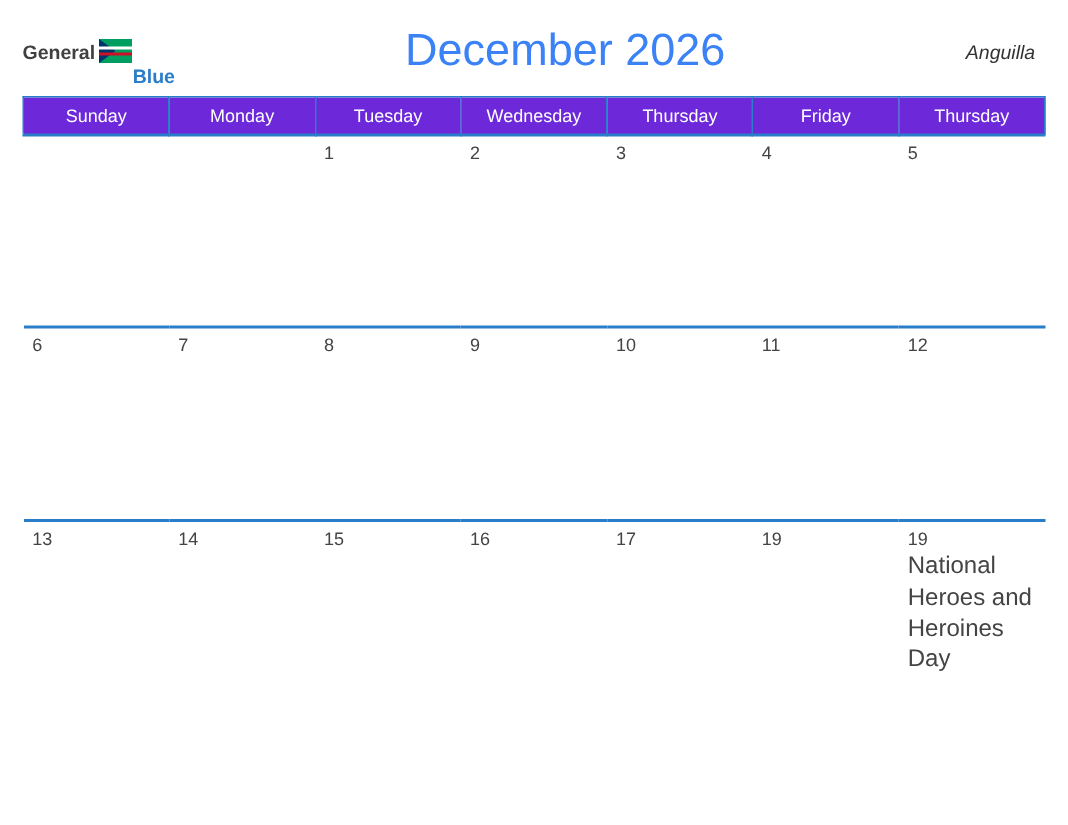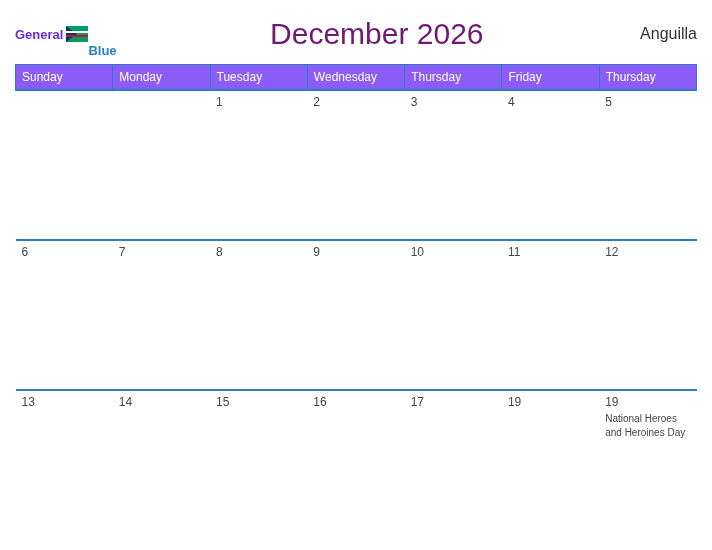--- a/index.html
+++ b/index.html
@@ -26,66 +26,67 @@
       justify-content: space-between;
       margin-bottom: 6px;
     }
 
     .logo {
       display: flex;
       align-items: center;
       font-size: 13px;
     }
     .logo-general {
-      color: #6d28d9;
+      color: #404040;
       font-weight: bold;
       font-size: 13px;
       text-align: right;
     }
     .logo-blue {
       color: #2a7dc9;
       font-weight: bold;
       font-size: 13px;
       margin-top: 33px;
     }
     .logo-flag {
       width: 22px;
       height: 16px;
       margin-left: 3px;
     }
 
     .calendar-title {
       font-size: 30px;
       font-weight: normal;
-      color: #701a75;
+      color: #3b82f6;
       flex: 1;
       text-align: center;
     }
 
     .country-name {
-      font-size: 16px;
+      font-size: 13px;
       color: #333;
       min-width: 60px;
-      text-align: right;
+      text-align: center;
+      font-style: italic;
     }
 
     
     .calendar-table {
       width: 100%;
       border-collapse: collapse;
       flex: 1;
     }
 
     .calendar-table thead tr th {
-      background-color: #8b5cf6;
+      background-color: #6d28d9;
       color: #fff;
       font-size: 12px;
       font-weight: normal;
       padding: 5px 6px;
-      text-align: left;
+      text-align: center;
       border: 1px solid #2a7dc9;
     }
 
     .calendar-table tbody tr {
       border-top: 2px solid #2a7dc9;
     }
 
     .calendar-table tbody tr td {
       width: calc(100% / 7);
       vertical-align: top;
@@ -99,21 +100,21 @@
     }
 
     .day-number {
       font-size: 12px;
       color: #444;
       display: block;
       margin-bottom: 2px;
     }
 
     .holiday-name {
-      font-size: 10px;
+      font-size: 16px;
       color: #444;
       line-height: 1.3;
     }
 
     .empty-cell {
       background: #fff;
     }
   </style>
 </head>
 <body>

